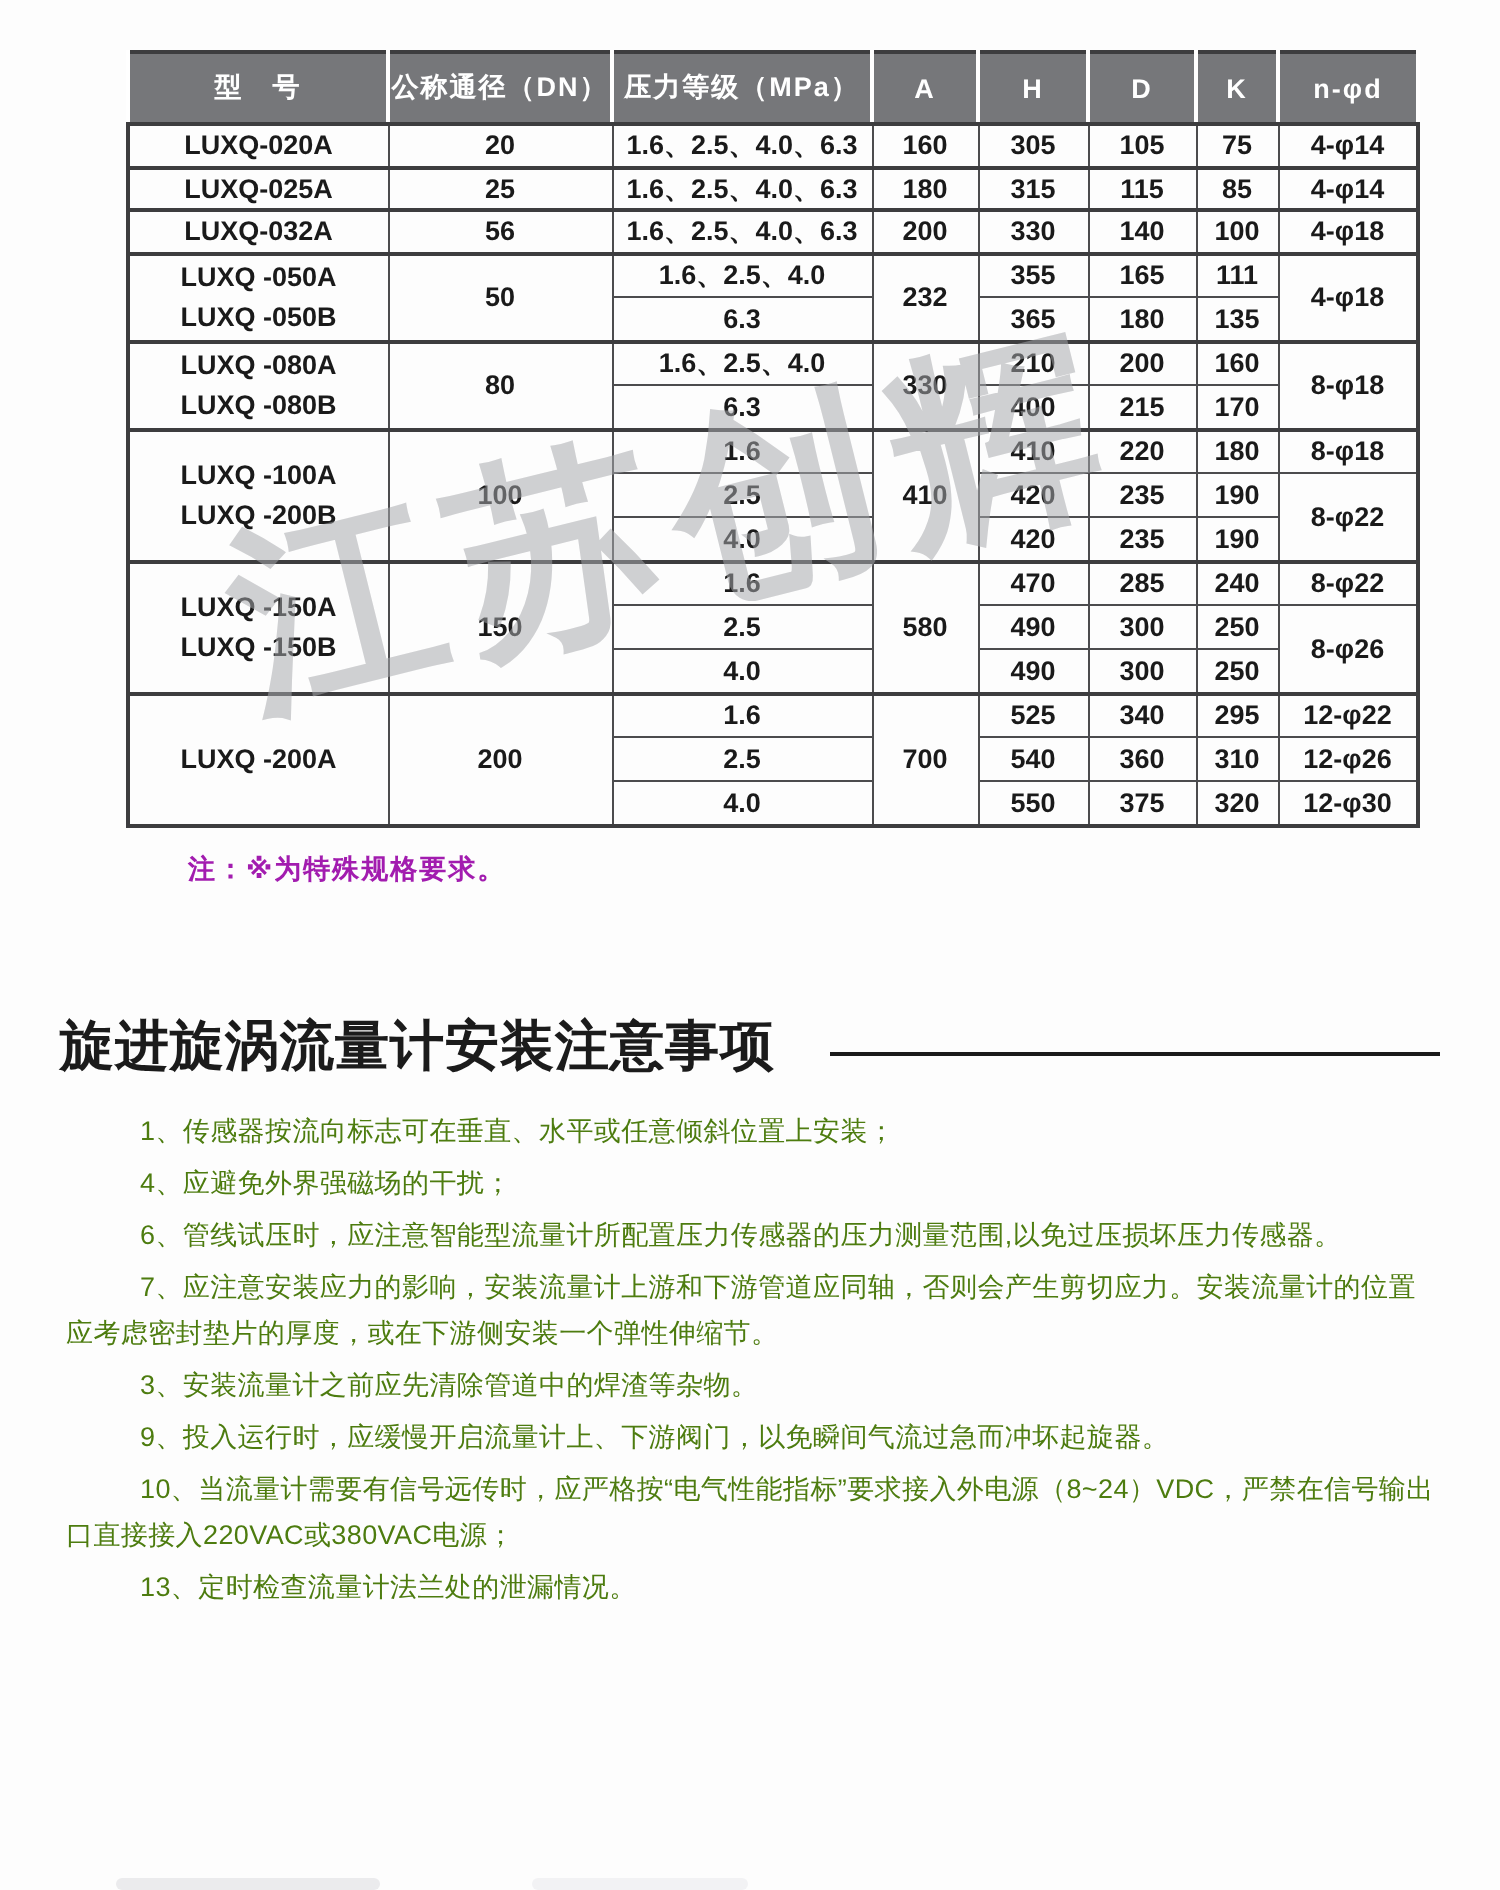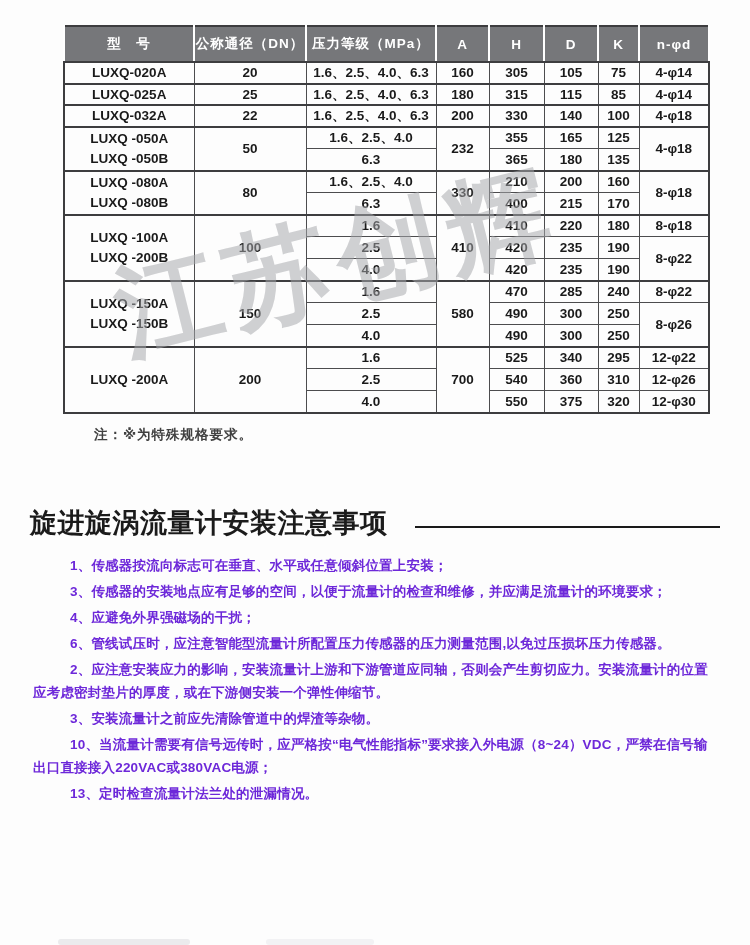--- a/index.html
+++ b/index.html
@@ -63,21 +63,21 @@
     pointer-events: none;
     z-index: 6;
   }
 
   
   .table-note {
     position: absolute;
     left: 94px; top: 426px;
     font-size: 13.5px;
     font-weight: bold;
-    color: #404040;
+    color: #a21caf;
     letter-spacing: 1px;
   }
 
   
   .section-title-row {
     position: absolute;
     left: 30px; top: 505px;
     width: 690px;
     display: flex;
     align-items: center;
@@ -98,22 +98,22 @@
   }
 
   
   .notes-list {
     position: absolute;
     left: 33px; top: 554px;
     width: 686px;
   }
   .notes-list p {
     font-size: 13.5px;
-    font-weight: 700;
-    color: #6d28d9;
+    font-weight: 400;
+    color: #4d7c0f;
     line-height: 23px;
     margin-bottom: 3px;
     text-indent: 37px;
     letter-spacing: 0.2px;
   }
 
   
   .artifact-1 {
     position: absolute; left: 58px; top: 939px;
     width: 132px; height: 6px;
@@ -170,37 +170,37 @@
             <td>25</td>
             <td>1.6、2.5、4.0、6.3</td>
             <td>180</td>
             <td>315</td>
             <td>115</td>
             <td>85</td>
             <td>4-φ14</td>
           </tr>
           <tr class="group-start simple">
             <td>LUXQ-032A</td>
-            <td>22</td>
+            <td>56</td>
             <td>1.6、2.5、4.0、6.3</td>
             <td>200</td>
             <td>330</td>
             <td>140</td>
             <td>100</td>
             <td>4-φ18</td>
           </tr>
           <tr class="group-start">
             <td rowspan="2">LUXQ -050A
 LUXQ -050B</td>
             <td rowspan="2">50</td>
             <td>1.6、2.5、4.0</td>
             <td rowspan="2">232</td>
             <td>355</td>
             <td>165</td>
-            <td>125</td>
+            <td>111</td>
             <td rowspan="2">4-φ18</td>
           </tr>
           <tr class="">
             <td>6.3</td>
             <td>365</td>
             <td>180</td>
             <td>135</td>
           </tr>
           <tr class="group-start">
             <td rowspan="2">LUXQ -080A
@@ -299,25 +299,25 @@
 
   <div class="table-note">注：※为特殊规格要求。</div>
 
   <div class="section-title-row">
     <span class="section-title">旋进旋涡流量计安装注意事项</span>
     <span class="title-rule"></span>
   </div>
 
   <div class="notes-list">
       <p>1、传感器按流向标志可在垂直、水平或任意倾斜位置上安装；</p>
-      <p>3、传感器的安装地点应有足够的空间，以便于流量计的检查和维修，并应满足流量计的环境要求；</p>
       <p>4、应避免外界强磁场的干扰；</p>
       <p>6、管线试压时，应注意智能型流量计所配置压力传感器的压力测量范围,以免过压损坏压力传感器。</p>
-      <p>2、应注意安装应力的影响，安装流量计上游和下游管道应同轴，否则会产生剪切应力。安装流量计的位置应考虑密封垫片的厚度，或在下游侧安装一个弹性伸缩节。</p>
+      <p>7、应注意安装应力的影响，安装流量计上游和下游管道应同轴，否则会产生剪切应力。安装流量计的位置应考虑密封垫片的厚度，或在下游侧安装一个弹性伸缩节。</p>
       <p>3、安装流量计之前应先清除管道中的焊渣等杂物。</p>
+      <p>9、投入运行时，应缓慢开启流量计上、下游阀门，以免瞬间气流过急而冲坏起旋器。</p>
       <p>10、当流量计需要有信号远传时，应严格按“电气性能指标”要求接入外电源（8~24）VDC，严禁在信号输出口直接接入220VAC或380VAC电源；</p>
       <p>13、定时检查流量计法兰处的泄漏情况。</p>
     </div>
 
   <div class="artifact-1"></div>
   <div class="artifact-2"></div>
 
 </div>
 
 </body></html>

